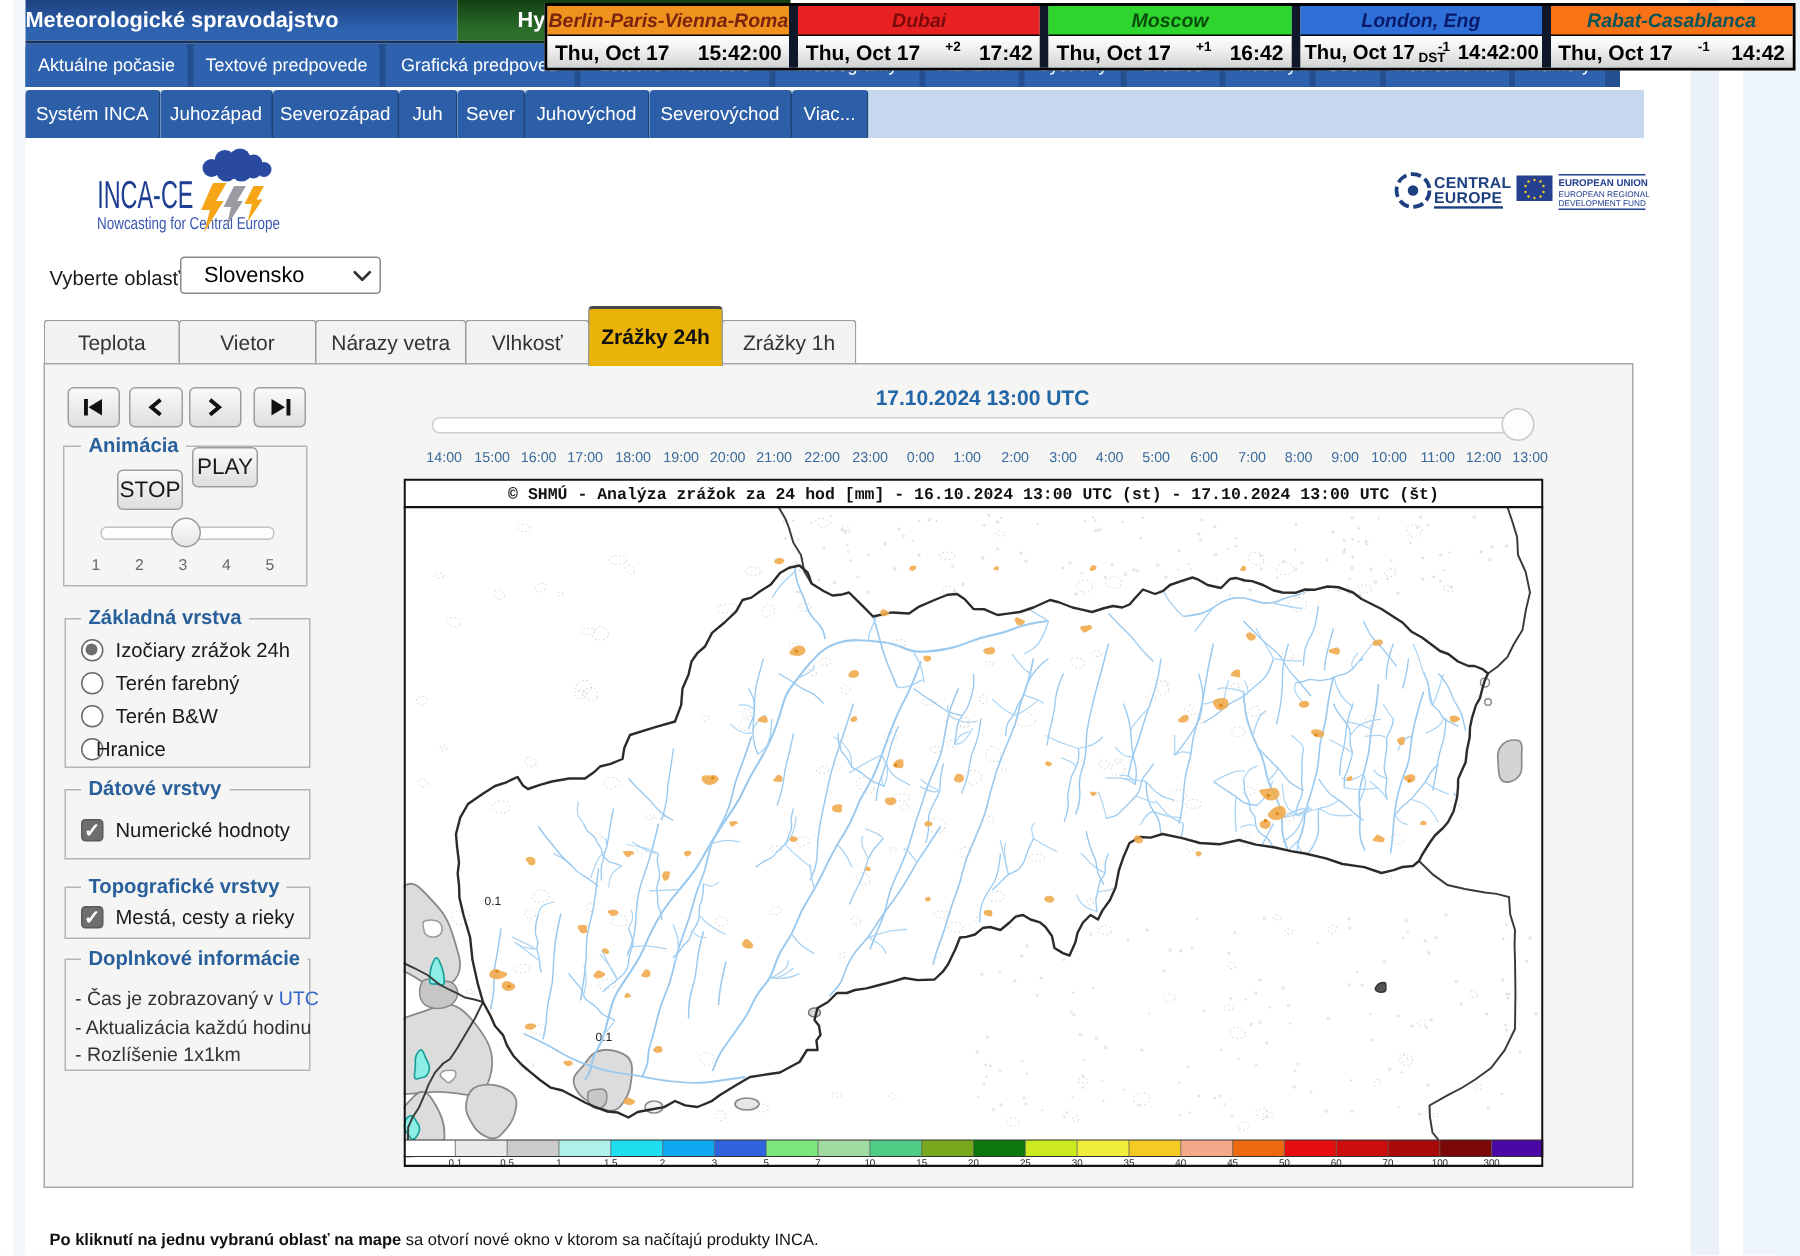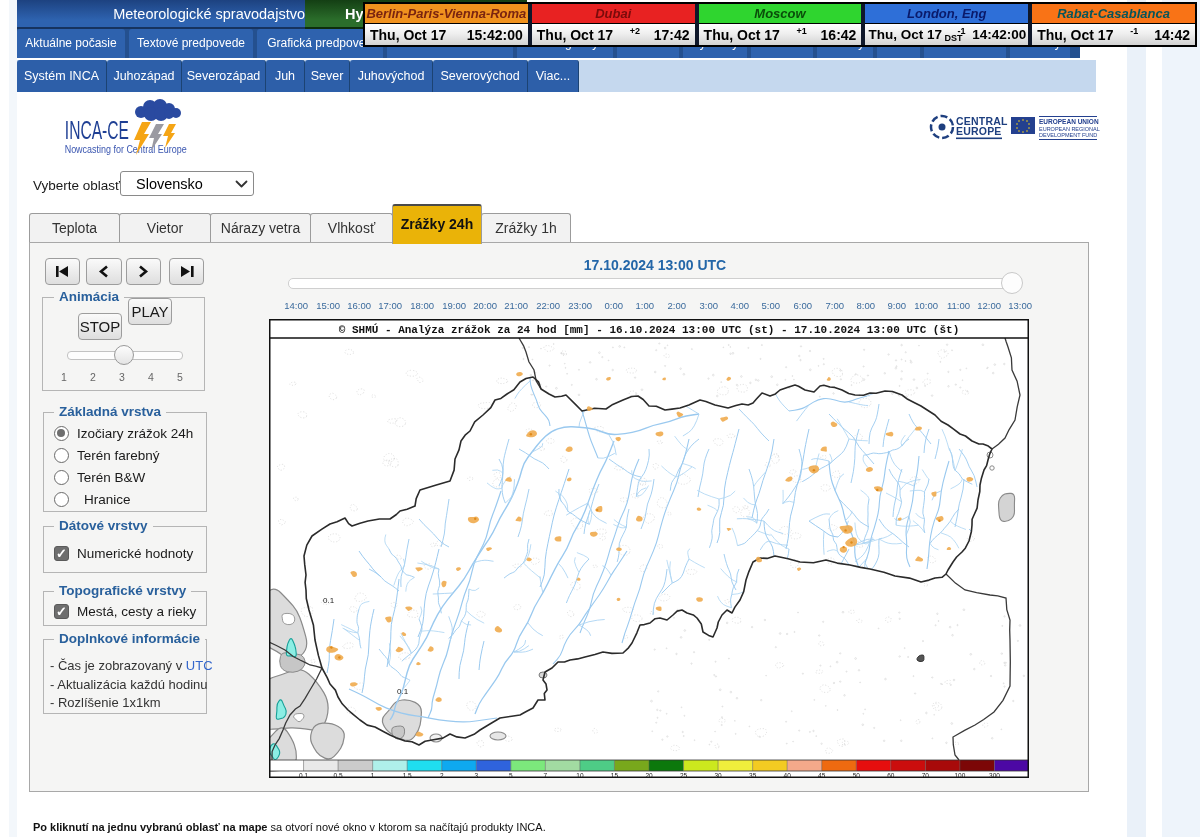--- a/index.html
+++ b/index.html
@@ -4,30 +4,30 @@
 <style>
 * { margin:0; padding:0; box-sizing:border-box; }
 html,body { width:1200px; height:837px; background:#ffffff; font-family:"Liberation Sans", sans-serif; overflow:hidden; position:relative; }
 .abs { position:absolute; }
 
 #lstrip { left:9px; top:0; width:8px; height:837px; background:#f3f7fb; }
 #rstrip1 { left:1127px; top:0; width:19px; height:837px; background:#eaf1f9; }
 #rstrip2 { left:1162px; top:0; width:38px; height:837px; background:#eef4fb; }
 
 #band1a { left:17px; top:0; width:288px; height:29px; background:linear-gradient(180deg,#1d4280 0%,#2e63b0 75%,#2e63b0 100%); border-bottom:2px solid #16335f; }
-#band1a span { display:block; text-align:right; color:#fff; font-weight:normal; font-size:14.5px; line-height:28px; }
+#band1a span { display:block; text-align:left; color:#fff; font-weight:bold; font-size:14.5px; line-height:28px; }
 #band1b { left:305px; top:0; width:222px; height:29px; background:linear-gradient(180deg,#143f14 0%,#2b6e2b 75%); border-bottom:2px solid #0d2e0d; }
 #band1b span { display:block; color:#fff; font-weight:bold; font-size:14.5px; line-height:28px; padding-left:40px; }
 #mrow1 { left:17px; top:29px; width:1063px; height:29px; background:#24508f; }
 #mrow1 .mi { float:left; height:29px; line-height:29px; color:#fff; font-size:12px; text-align:center; background:#2e62ae; margin-right:4px; border-radius:3px 3px 0 0; white-space:nowrap; overflow:hidden; }
 #mrow2 { left:17px; top:60px; width:1079px; height:32px; background:#c5d8ee; }
 #mrow2 .t2 { float:left; height:32px; line-height:32px; color:#fff; font-size:12.5px; text-align:center; background:#2d5fa9; border-right:1px solid #1c4373; border-radius:3px 3px 0 0; white-space:nowrap; overflow:hidden; }
 
 #clocks { left:363px; top:2px; width:834px; height:45px; border:2px solid #000; background:#ddd; display:flex; }
-.ck { flex:1 1 0; border-right:4px solid #0f172a; display:flex; flex-direction:column; }
+.ck { flex:1 1 0; border-right:6px solid #0f172a; display:flex; flex-direction:column; }
 .ck:last-child { border-right:none; }
 .ckh { height:20px; line-height:20px; text-align:center; font-weight:bold; font-style:italic; font-size:13px; border-bottom:1px solid #000; }
 .ckb { flex:1; background:linear-gradient(180deg,#ffffff 0%,#efefef 45%,#d2d2d2 100%); font-weight:bold; font-size:14px; color:#000; position:relative; }
 .ckb .d { position:absolute; left:5px; top:3px; }
 .ckb .t { position:absolute; right:5px; top:3px; }
 .ckb .off { position:absolute; font-size:9px; top:2px; }
 .ckb .dst { position:absolute; font-size:9px; top:9px; }
 
 #vyb { left:33px; top:178px; font-size:13.5px; color:#1a1a1a; }
 #sel { left:120px; top:171px; width:134px; height:25px; border:1px solid #8a8a8a; border-radius:3px; background:#fff; font-size:14.5px; padding-left:15px; position:absolute; font-family:"Liberation Sans",sans-serif; color:#000; appearance:none; }
@@ -259,21 +259,21 @@
 
 <div class="fs" style="left:43px; top:412px; width:164px; height:100px;"></div>
 <div class="fs-leg" style="left:54px; top:404px;">Základná vrstva</div>
 <div class="radio sel" style="left:54px; top:426px;"></div>
 <div class="lbl" style="left:77px; top:426px;">Izočiary zrážok 24h</div>
 <div class="radio" style="left:54px; top:448px;"></div>
 <div class="lbl" style="left:77px; top:448px;">Terén farebný</div>
 <div class="radio" style="left:54px; top:470px;"></div>
 <div class="lbl" style="left:77px; top:470px;">Terén B&amp;W</div>
 <div class="radio" style="left:54px; top:492px;"></div>
-<div class="lbl" style="left:84px; top:492px;">Hranice</div>
+<div class="lbl" style="left:64px; top:492px;">Hranice</div>
 
 <div class="fs" style="left:43px; top:526px; width:164px; height:47px;"></div>
 <div class="fs-leg" style="left:54px; top:518px;">Dátové vrstvy</div>
 <div class="cb" style="left:54px; top:546px;">✓</div>
 <div class="lbl" style="left:77px; top:546px;">Numerické hodnoty</div>
 
 <div class="fs" style="left:43px; top:591px; width:164px; height:35px;"></div>
 <div class="fs-leg" style="left:54px; top:583px;">Topografické vrstvy</div>
 <div class="cb" style="left:54px; top:604px;">✓</div>
 <div class="lbl" style="left:77px; top:604px;">Mestá, cesty a rieky</div>

